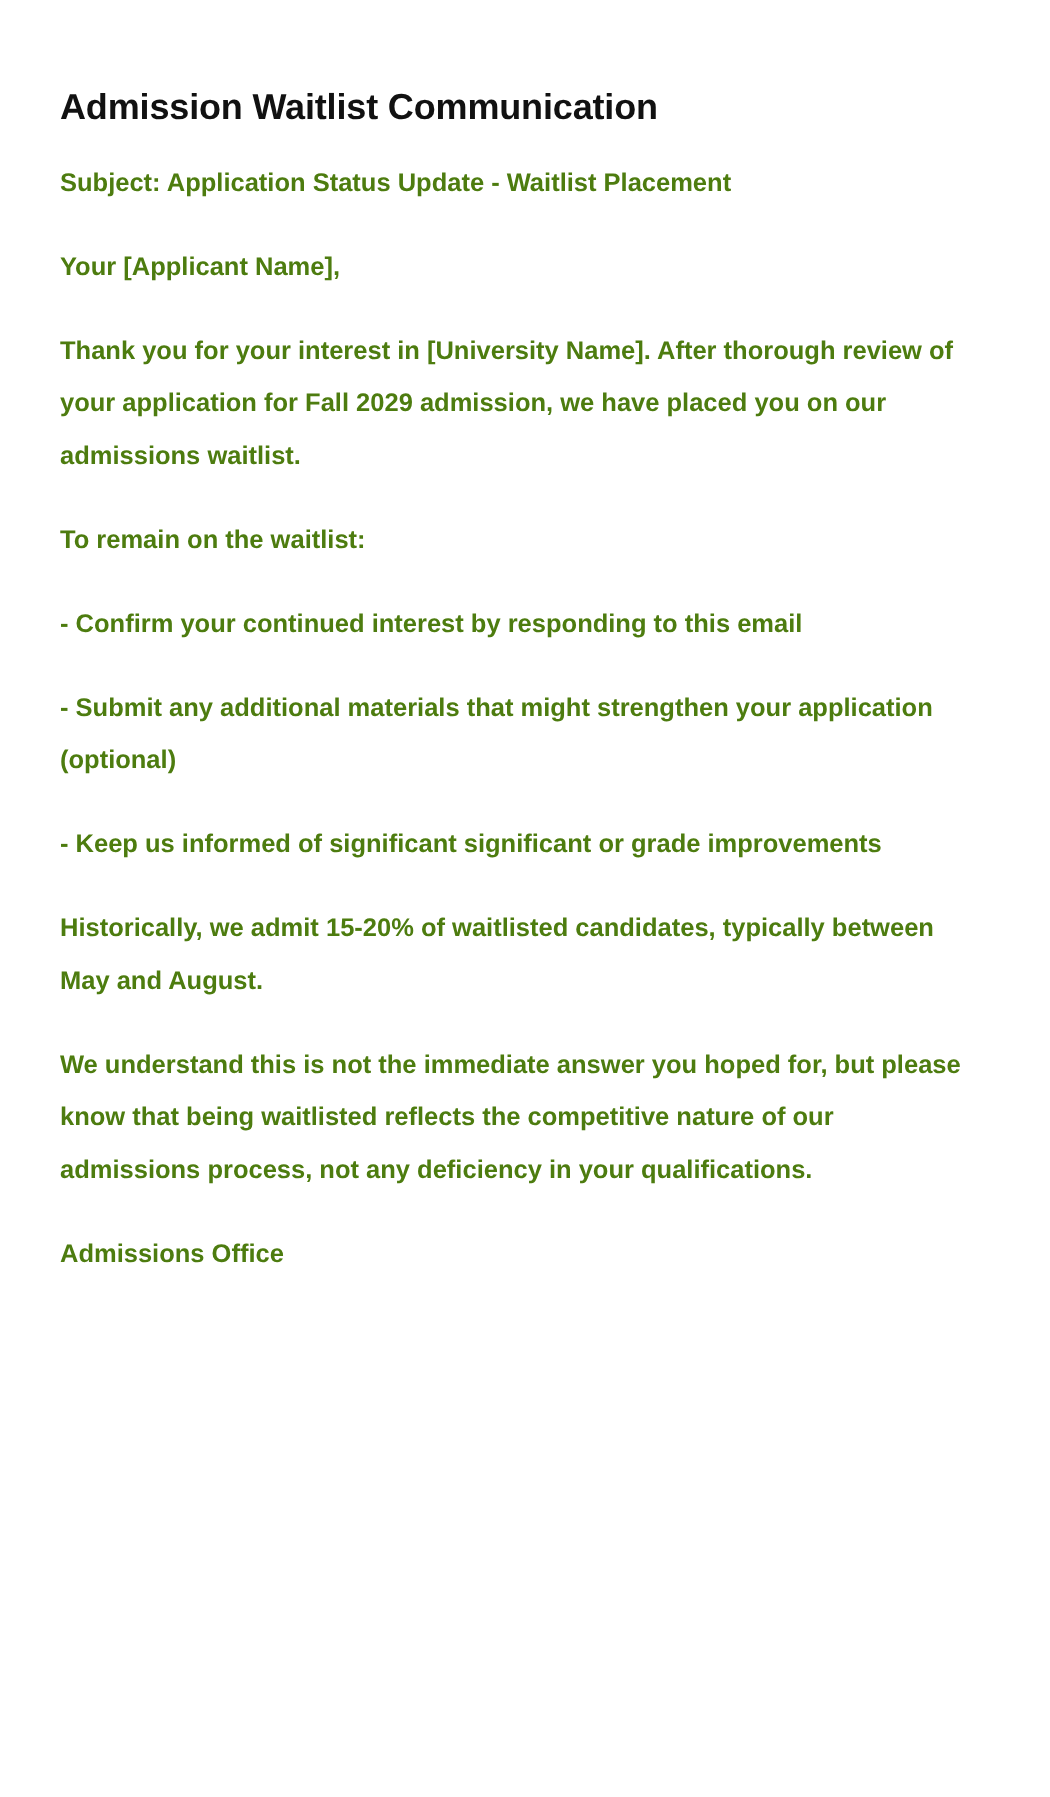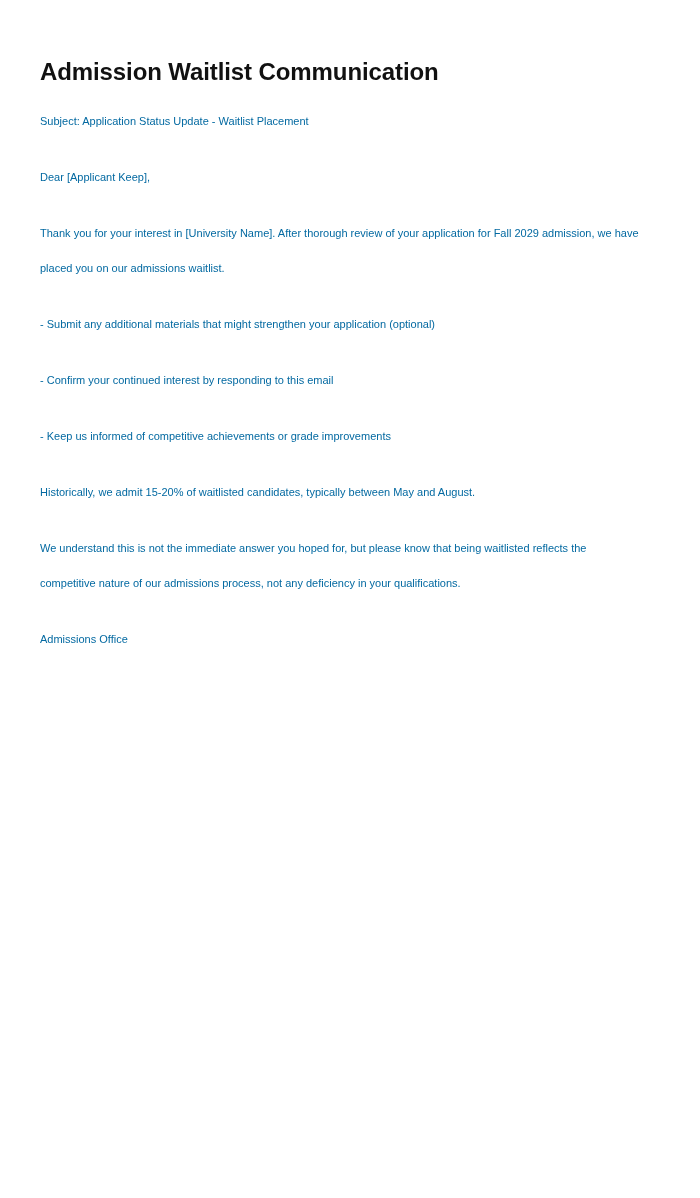--- a/index.html
+++ b/index.html
@@ -26,47 +26,49 @@
   .doc-title {
     font-size: 24px;
     font-weight: bold;
     line-height: 32px;
     letter-spacing: -0.1px;
     color: #111111;
     margin: 0 0 16px 0;
     font-stretch: condensed;
   }
   .para {
-    font-size: 11px;
+    font-size: 17px;
     line-height: 35px;
-    color: #0369a1;
+    color: #4d7c0f;
     margin: 0 0 21px 0;
     font-stretch: condensed;
     max-width: 604px;
     white-space: pre-wrap;
+    font-weight: bold;
   }
   .para:last-child {
     margin-bottom: 0;
   }
   .para.bullet {
     padding-left: 0;
   }
 </style>
 </head>
 <body>
 
 <div class="page">
 
   <h1 class="doc-title">Admission Waitlist Communication</h1>
 
   <div id="body-content">
       <p class="para">Subject: Application Status Update - Waitlist Placement</p>
-      <p class="para">Dear [Applicant Keep],</p>
+      <p class="para">Your [Applicant Name],</p>
       <p class="para">Thank you for your interest in [University Name]. After thorough review of your application for Fall 2029 admission, we have placed you on our admissions waitlist.</p>
+      <p class="para">To remain on the waitlist:</p>
+      <p class="para bullet">- Confirm your continued interest by responding to this email</p>
       <p class="para bullet">- Submit any additional materials that might strengthen your application (optional)</p>
-      <p class="para bullet">- Confirm your continued interest by responding to this email</p>
-      <p class="para bullet">- Keep us informed of competitive achievements or grade improvements</p>
+      <p class="para bullet">- Keep us informed of significant significant or grade improvements</p>
       <p class="para">Historically, we admit 15-20% of waitlisted candidates, typically between May and August.</p>
       <p class="para">We understand this is not the immediate answer you hoped for, but please know that being waitlisted reflects the competitive nature of our admissions process, not any deficiency in your qualifications.</p>
       <p class="para">Admissions Office</p>
     </div>
 
 </div>
 
 </body></html>

